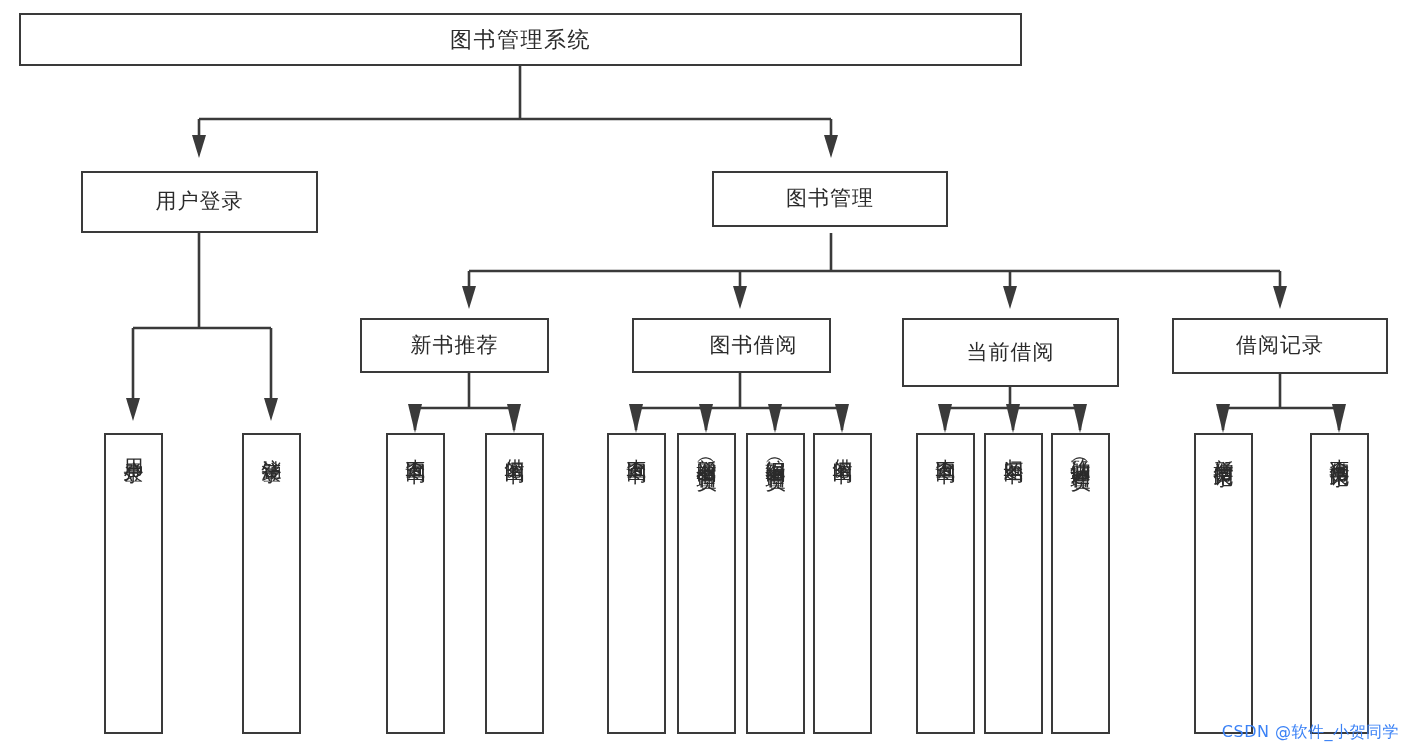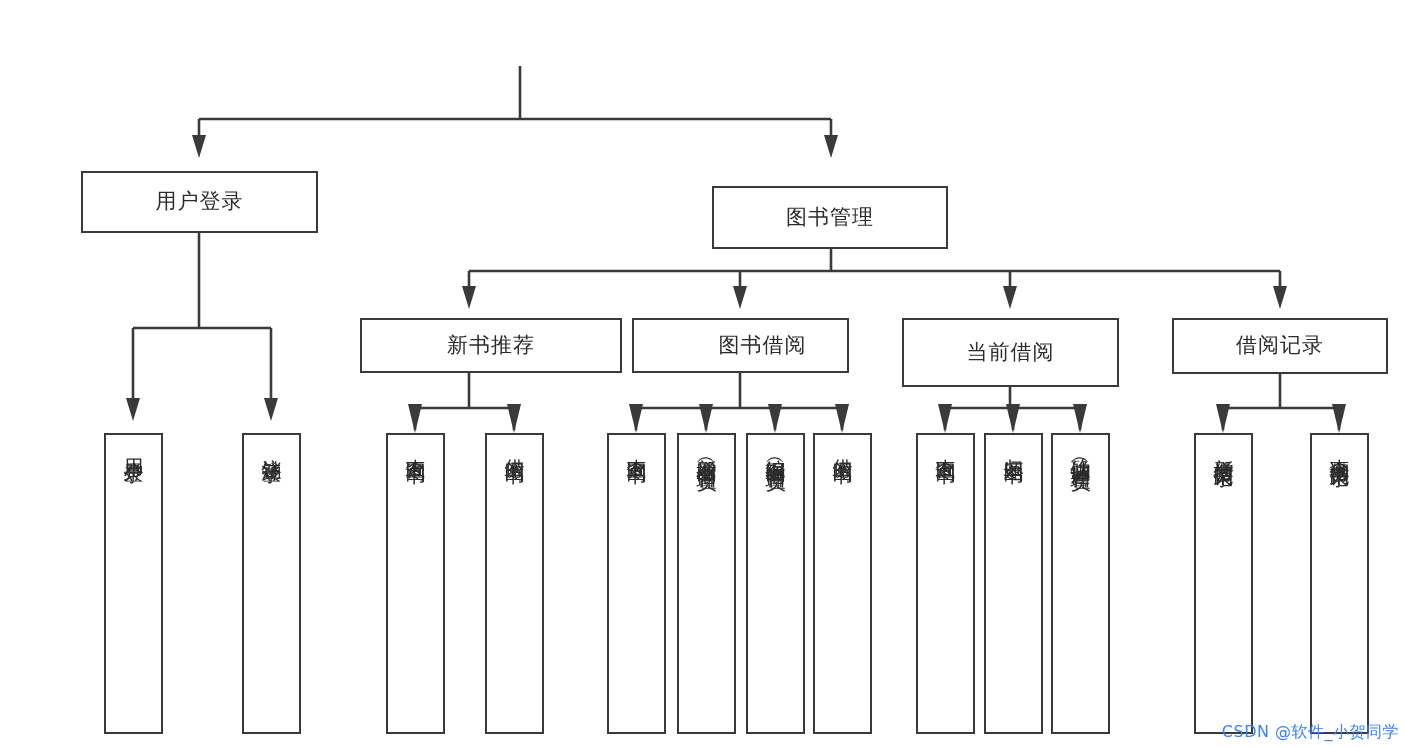--- a/index.html
+++ b/index.html
@@ -103,32 +103,35 @@
       <path d="M768 404 L782 404 L775 433 Z"></path>
       <path d="M835 404 L849 404 L842 433 Z"></path>
       <path d="M938 404 L952 404 L945 433 Z"></path>
       <path d="M1006 404 L1020 404 L1013 433 Z"></path>
       <path d="M1073 404 L1087 404 L1080 433 Z"></path>
       <path d="M1216 404 L1230 404 L1223 433 Z"></path>
       <path d="M1332 404 L1346 404 L1339 433 Z"></path>
     </g>
   </svg>
 
+  <div class="node root" style="left:19px;top:13px;width:1003px;height:53px;">
+    <span>图书管理系统</span>
+  </div>
 
   <div class="node horiz" style="left:81px;top:171px;width:237px;height:62px;">
     <span>用户登录</span>
   </div>
-  <div class="node horiz" style="left:712px;top:186px;width:236px;height:63px;">
+  <div class="node horiz" style="left:712px;top:171px;width:236px;height:56px;">
     <span>图书管理</span>
   </div>
 
-  <div class="node horiz" style="left:360px;top:318px;width:262px;height:55px;">
+  <div class="node horiz" style="left:360px;top:318px;width:189px;height:55px;">
     <span>新书推荐</span>
   </div>
-  <div class="node horiz" style="left:632px;top:318px;width:217px;height:55px;padding-left:44px;">
+  <div class="node horiz" style="left:632px;top:318px;width:199px;height:55px;padding-left:44px;">
     <span>图书借阅</span>
   </div>
   <div class="node horiz" style="left:902px;top:318px;width:217px;height:69px;">
     <span>当前借阅</span>
   </div>
   <div class="node horiz" style="left:1172px;top:318px;width:216px;height:56px;">
     <span>借阅记录</span>
   </div>
 
   <div class="node leaf" style="left:104px;top:433px;width:59px;height:301px;">

